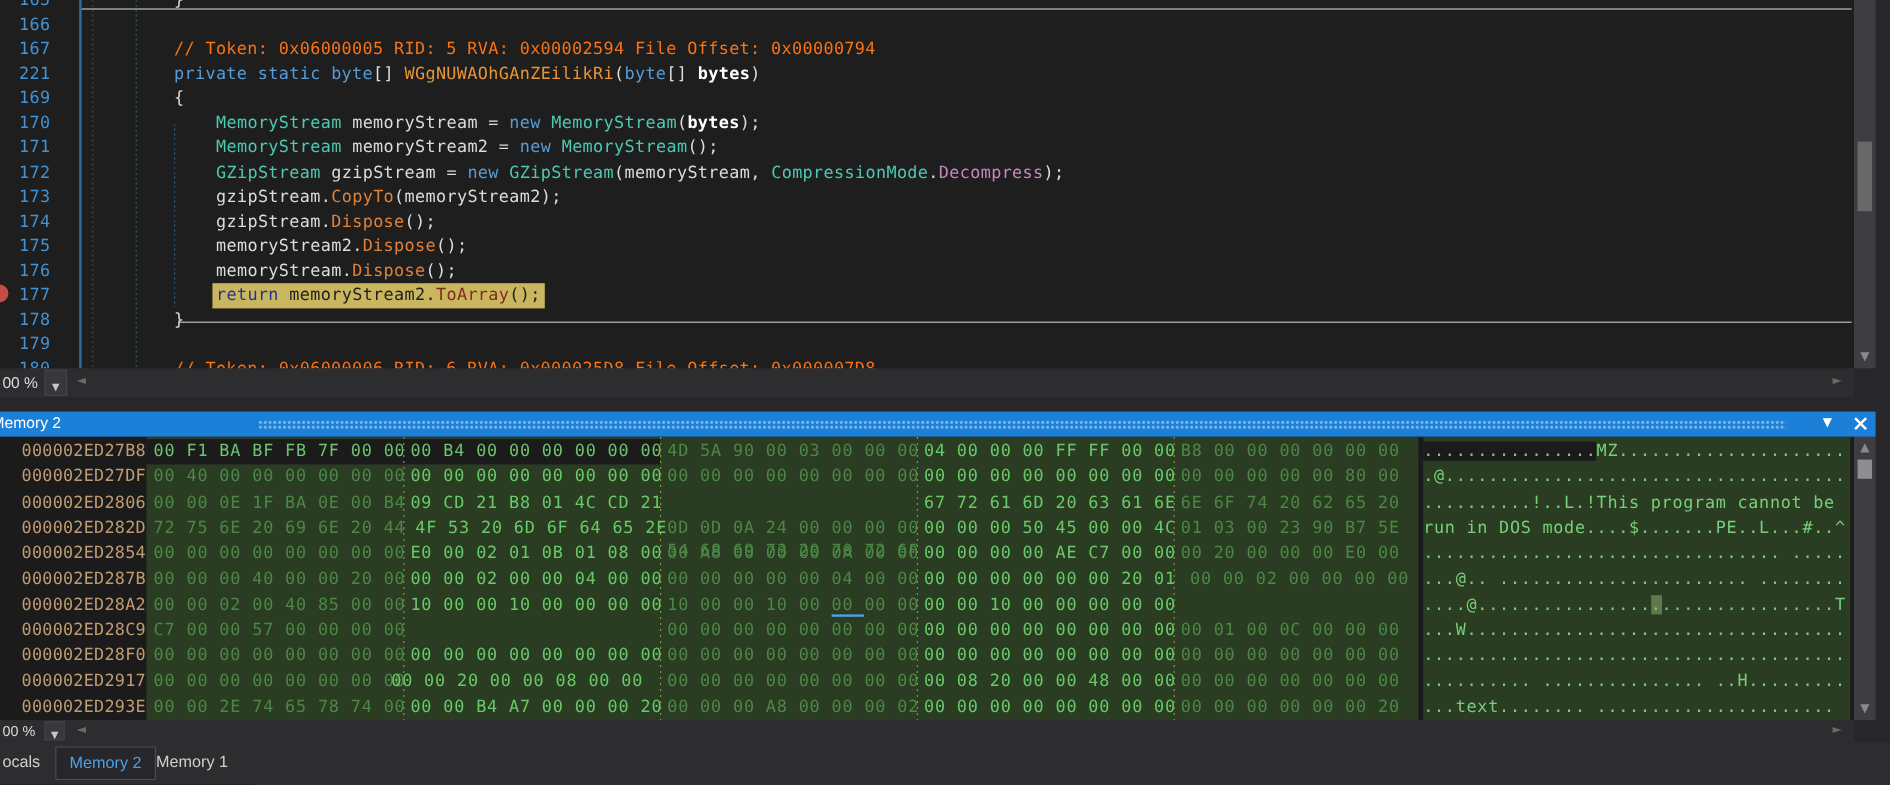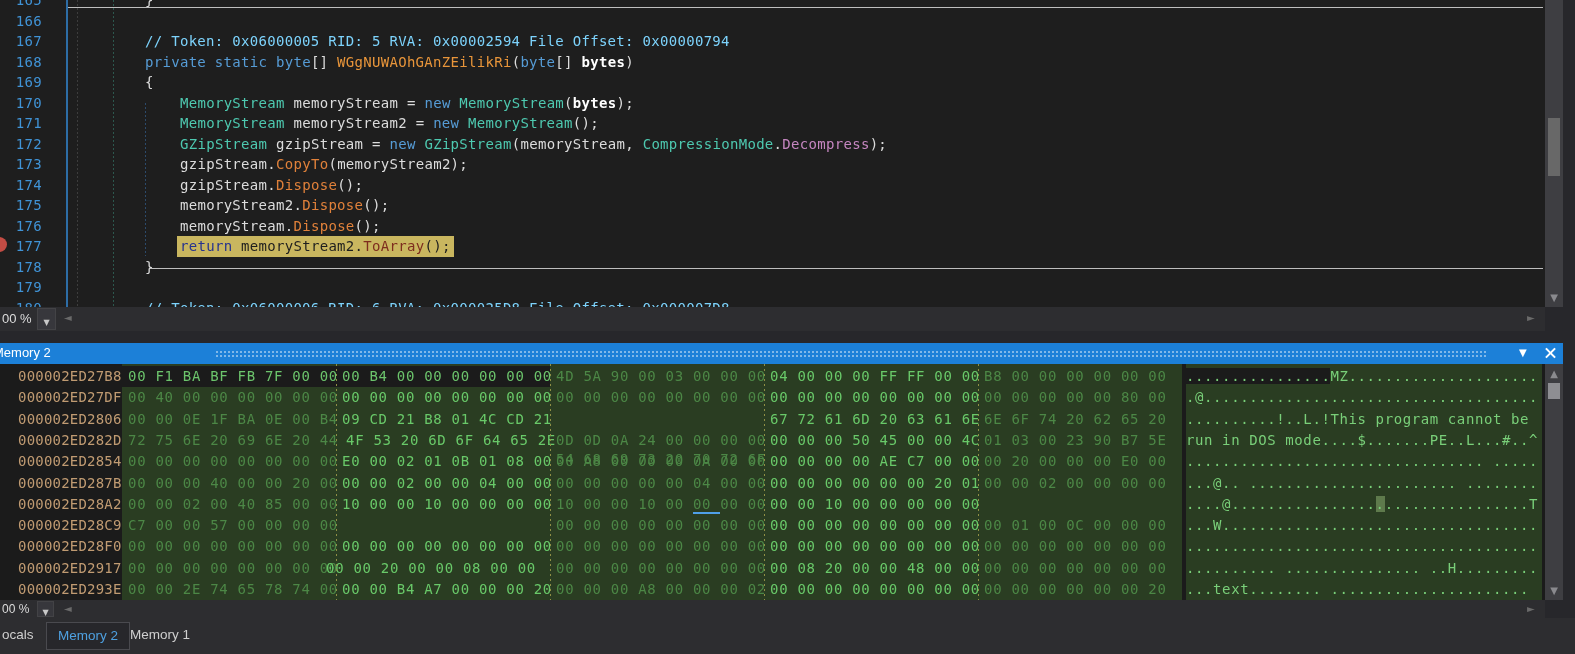--- a/index.html
+++ b/index.html
@@ -6,21 +6,21 @@
   #scr{position:relative;width:1575px;height:654px;background:#27272B;overflow:hidden;
        font-family:"DejaVu Sans Mono",monospace;}
   #scr *{box-sizing:border-box;}
 
   
   #editor{position:absolute;left:0;top:0;width:1545px;height:307px;background:#1E1E1E;overflow:hidden;}
   .cl{position:absolute;left:0;width:100%;height:21px;line-height:20.5px;font-size:14px;letter-spacing:.3px;}
   .ln{position:absolute;left:0;top:0;width:42px;text-align:right;color:#4093D6;}
   .toks{position:absolute;top:0;white-space:pre;}
   .hlbox{background:#C9B65F;padding:0 3px;margin-left:-3px;}
-  .tk-cm{color:#7dd3fc}.tk-kw{color:#569CD6}.tk-ty{color:#4EC9B0}.tk-me{color:#E8953A}
+  .tk-cm{color:#f97316}.tk-kw{color:#569CD6}.tk-ty{color:#4EC9B0}.tk-me{color:#E8953A}
   .tk-mc{color:#E0813A}.tk-en{color:#C586C0}.tk-pl{color:#DCDCDC}
   .tk-bd{color:#FFFFFF;font-weight:bold}
   .tk-hkw{color:#26338F}.tk-hpl{color:#1E1E1E}.tk-hme{color:#7E2D1E}
   .hrule{position:absolute;height:1px;background:#BEBEBE;z-index:4;}
   .gd{position:absolute;width:1px;}
   .gd.dot{background:repeating-linear-gradient(180deg,#3D3D3D 0 2px,transparent 2px 4px);}
   .gd.teal{background:repeating-linear-gradient(180deg,#2C584E 0 2px,transparent 2px 4px);}
   .gd.blu{background:repeating-linear-gradient(180deg,#2C4A6B 0 2px,transparent 2px 4px);}
   #marginline{position:absolute;left:66px;top:0;width:2px;height:307px;background:#2D6DA6;}
   #bp{position:absolute;left:-8px;top:237px;width:15px;height:15px;border-radius:50%;background:#C34C44;}
@@ -85,21 +85,21 @@
         </div>
         <div class="cl" style="top: 10.5px;">
           <span class="ln">166</span>
           <span class="toks" style="left: 145px;"></span>
         </div>
         <div class="cl" style="top: 31px;">
           <span class="ln">167</span>
           <span class="toks" style="left: 145px;"><span class="tk-cm">// Token: 0x06000005 RID: 5 RVA: 0x00002594 File Offset: 0x00000794</span></span>
         </div>
         <div class="cl" style="top: 51.5px;">
-          <span class="ln">168</span>
+          <span class="ln">221</span>
           <span class="toks" style="left: 145px;"><span class="tk-kw">private</span><span class="tk-pl"> </span><span class="tk-kw">static</span><span class="tk-pl"> </span><span class="tk-kw">byte</span><span class="tk-pl">[] </span><span class="tk-me">WGgNUWAOhGAnZEilikRi</span><span class="tk-pl">(</span><span class="tk-kw">byte</span><span class="tk-pl">[] </span><span class="tk-bd">bytes</span><span class="tk-pl">)</span></span>
         </div>
         <div class="cl" style="top: 72px;">
           <span class="ln">169</span>
           <span class="toks" style="left: 145px;"><span class="tk-pl">{</span></span>
         </div>
         <div class="cl" style="top: 92.5px;">
           <span class="ln">170</span>
           <span class="toks" style="left: 180px;"><span class="tk-ty">MemoryStream</span><span class="tk-pl"> memoryStream = </span><span class="tk-kw">new</span><span class="tk-pl"> </span><span class="tk-ty">MemoryStream</span><span class="tk-pl">(</span><span class="tk-bd">bytes</span><span class="tk-pl">);</span></span>
         </div>
@@ -216,21 +216,21 @@
           <span class="mg br" style="left: 764px; width: 214px;">00 00 00 00 AE C7 00 00</span>
           <span class="mg dm" style="left: 978px; width: 204px;">00 20 00 00 00 E0 00</span>
           <span class="masc">................................. .....</span>
         </div>
         <div class="mrow" style="top: 108.5px;">
           <span class="maddr">000002ED287B</span>
           <span class="mg dm" style="left: 122px; width: 214px;">00 00 00 40 00 00 20 00</span>
           <span class="mg br" style="left: 336px; width: 214px;">00 00 02 00 00 04 00 00</span>
           <span class="mg dm" style="left: 550px; width: 214px;">00 00 00 00 00 04 00 00</span>
           <span class="mg br" style="left: 764px; width: 214px;">00 00 00 00 00 00 20 01</span>
-          <span class="mg dm" style="left: 978px; width: 204px;">00 00 02 00 00 00 00</span>
+          <span class="mg dm" style="left: 978px; width: 204px; text-align: center;">00 00 02 00 00 00 00</span>
           <span class="masc">...@.. ....................... ........</span>
         </div>
         <div class="mrow" style="top: 129.8px;">
           <span class="maddr">000002ED28A2</span>
           <span class="mg dm" style="left: 122px; width: 214px;">00 00 02 00 40 85 00 00</span>
           <span class="mg br" style="left: 336px; width: 214px;">10 00 00 10 00 00 00 00</span>
           <span class="mg dm" style="left: 550px; width: 214px;"><span>10 </span><span>00 </span><span>00 </span><span>10 </span><span>00 </span><span class="bu">00 </span><span>00 </span><span>00</span></span>
           <span class="mg br" style="left: 764px; width: 214px;">00 00 10 00 00 00 00 00</span>
           <span class="masc"><span>....@................</span><span class="mcur">.</span><span>................T</span></span>
         </div>

